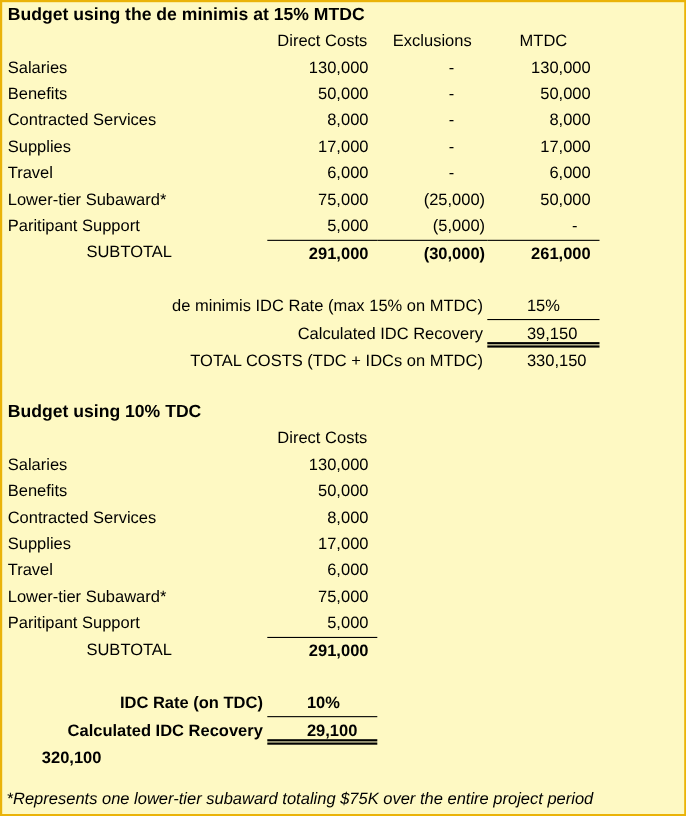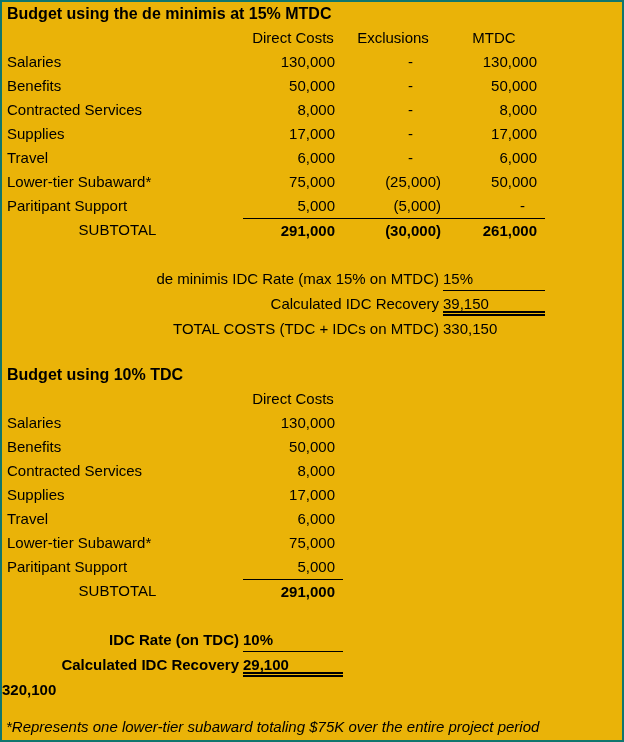--- a/index.html
+++ b/index.html
@@ -1,21 +1,21 @@
 <!DOCTYPE html>
 <html><head>
 <meta charset="utf-8">
 <style>
   html,body { margin:0; padding:0; background:#ffffff; }
   .sheet {
     position:relative;
     width:624px; height:742px;
     box-sizing:border-box;
-    border:2px solid #0f766e;
-    background:#eab308;
+    border:2px solid #eab308;
+    background:#fef9c3;
     color:#000000;
     font-family:"Liberation Sans", sans-serif;
     font-size:15px;
     overflow:hidden;
   }
   .title-row {
     height:24px; line-height:24px;
     font-weight:bold; font-size:16px;
     padding-left:5px;
     white-space:nowrap;
@@ -28,21 +28,21 @@
   .num { text-align:right; padding-right:8px; }
   .num.paren { padding-right:2px; }
   .num.dash-c { padding-right:30px; }
   .num.dash-d { padding-right:20px; }
   .col-head { text-align:center; }
   .subtotal-label { text-align:center; padding-right:10px; }
   .bt { border-top:1.5px solid #000000;font-weight:bold; }
   
   .calc1 .crow { display:grid; grid-template-columns:441px 102px; height:25px; }
   .calc2 .crow { display:grid; grid-template-columns:241px 100px; height:25px;font-weight:bold; }
-  .crow > div { box-sizing:border-box; height:25px; line-height:25px; white-space:nowrap; }
+  .crow > div { box-sizing:border-box; height:25px; line-height:25px; white-space:nowrap;padding-left:36px; }
   .calc-label { text-align:right; padding-right:4px; }
   .calc-value { padding-right:4px; }
   .u-single { border-bottom:1.5px solid #000000; }
   .u-double { border-bottom:5px double #000000; }
   
   .sp24 { height:24px; } .sp22 { height:22px; } .sp12 { height:12px; }
   .footer {
     height:26px; line-height:26px;
     font-style:italic; font-size:15px;
     padding-left:4px;

